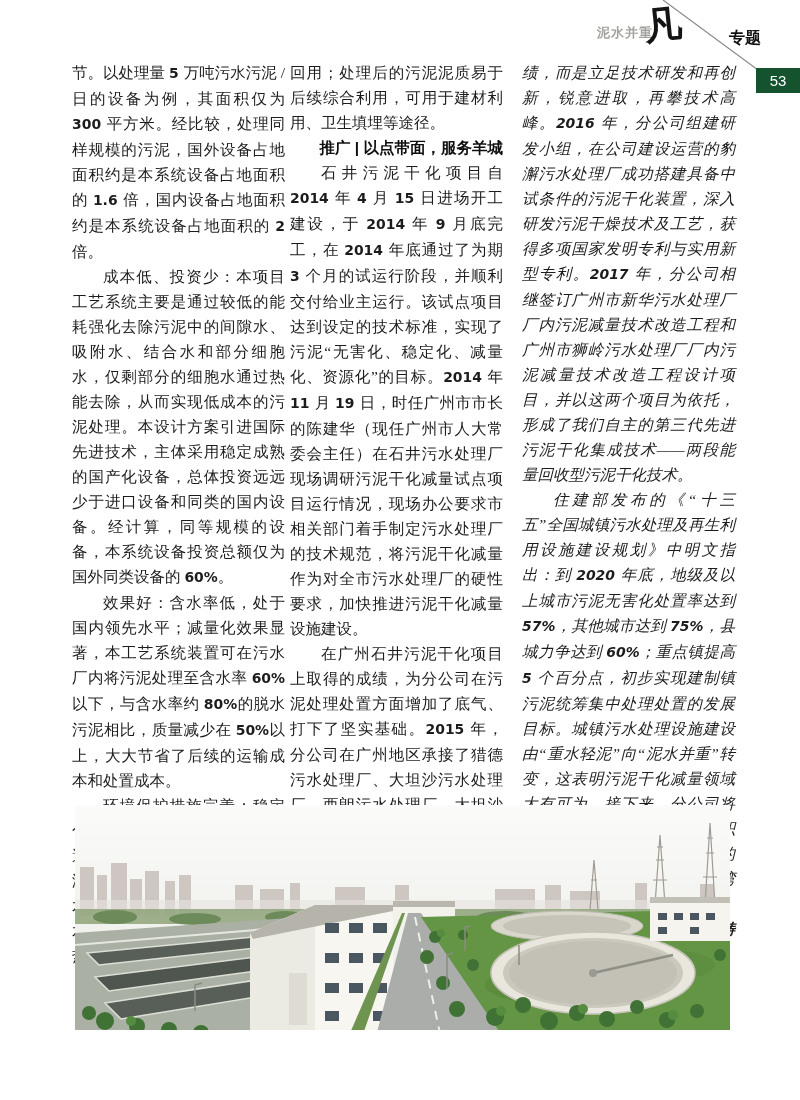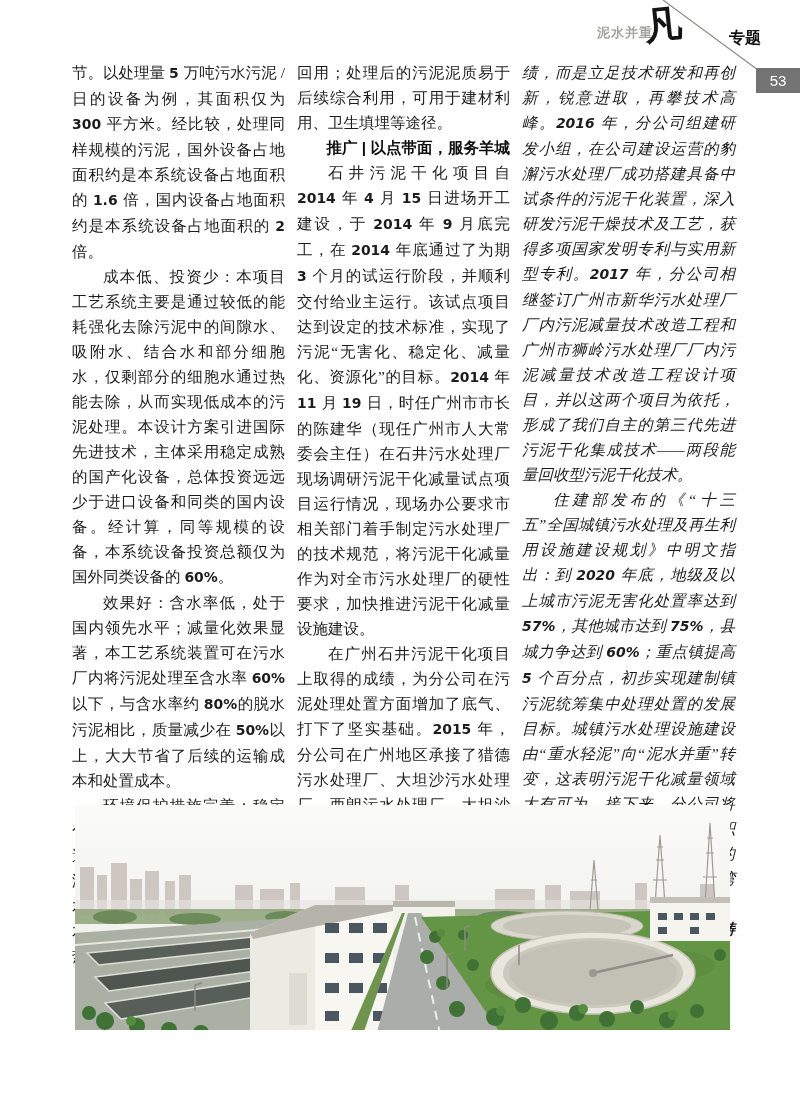--- a/index.html
+++ b/index.html
@@ -29,36 +29,36 @@
   }
   .diagonal-divider { position:absolute; left:655px; top:0; }
   .section-label {
     position:absolute; left:729px; top:28px;
     font-family:"Liberation Sans","DejaVu Sans",sans-serif;
     font-size:16px; font-weight:700; color:#111;
   }
   .page-badge {
     position:absolute; left:756px; top:68px;
     width:44px; height:25px;
-    background:#737373;
+    background:#14532d;
     color:#ffffff;
     font-family:"Liberation Sans","DejaVu Sans",sans-serif;
     font-size:15px; font-weight:400;
     display:flex; align-items:center; justify-content:center;
   }
 
   
   .col {
     position:absolute; top:60px; width:213px;
     font-size:15.5px; line-height:25px;
     text-align:justify; text-justify:inter-ideograph;
     color:#1c1c1c;
   }
   .col1 { left:72px; }
-  .col2 { left:297px; }
+  .col2 { left:290px; }
   .col3 { left:522px;font-style:italic; }
   .col p { margin:0; }
   .ind { text-indent:2em; }
   .head {
     font-family:"Liberation Sans","DejaVu Sans",sans-serif;
     font-weight:700; text-align:right; text-indent:0;
     font-size:15.5px; line-height:25px; color:#0e0e0e;
   }
   .byline {
     font-family:"Liberation Sans","DejaVu Sans",sans-serif;

